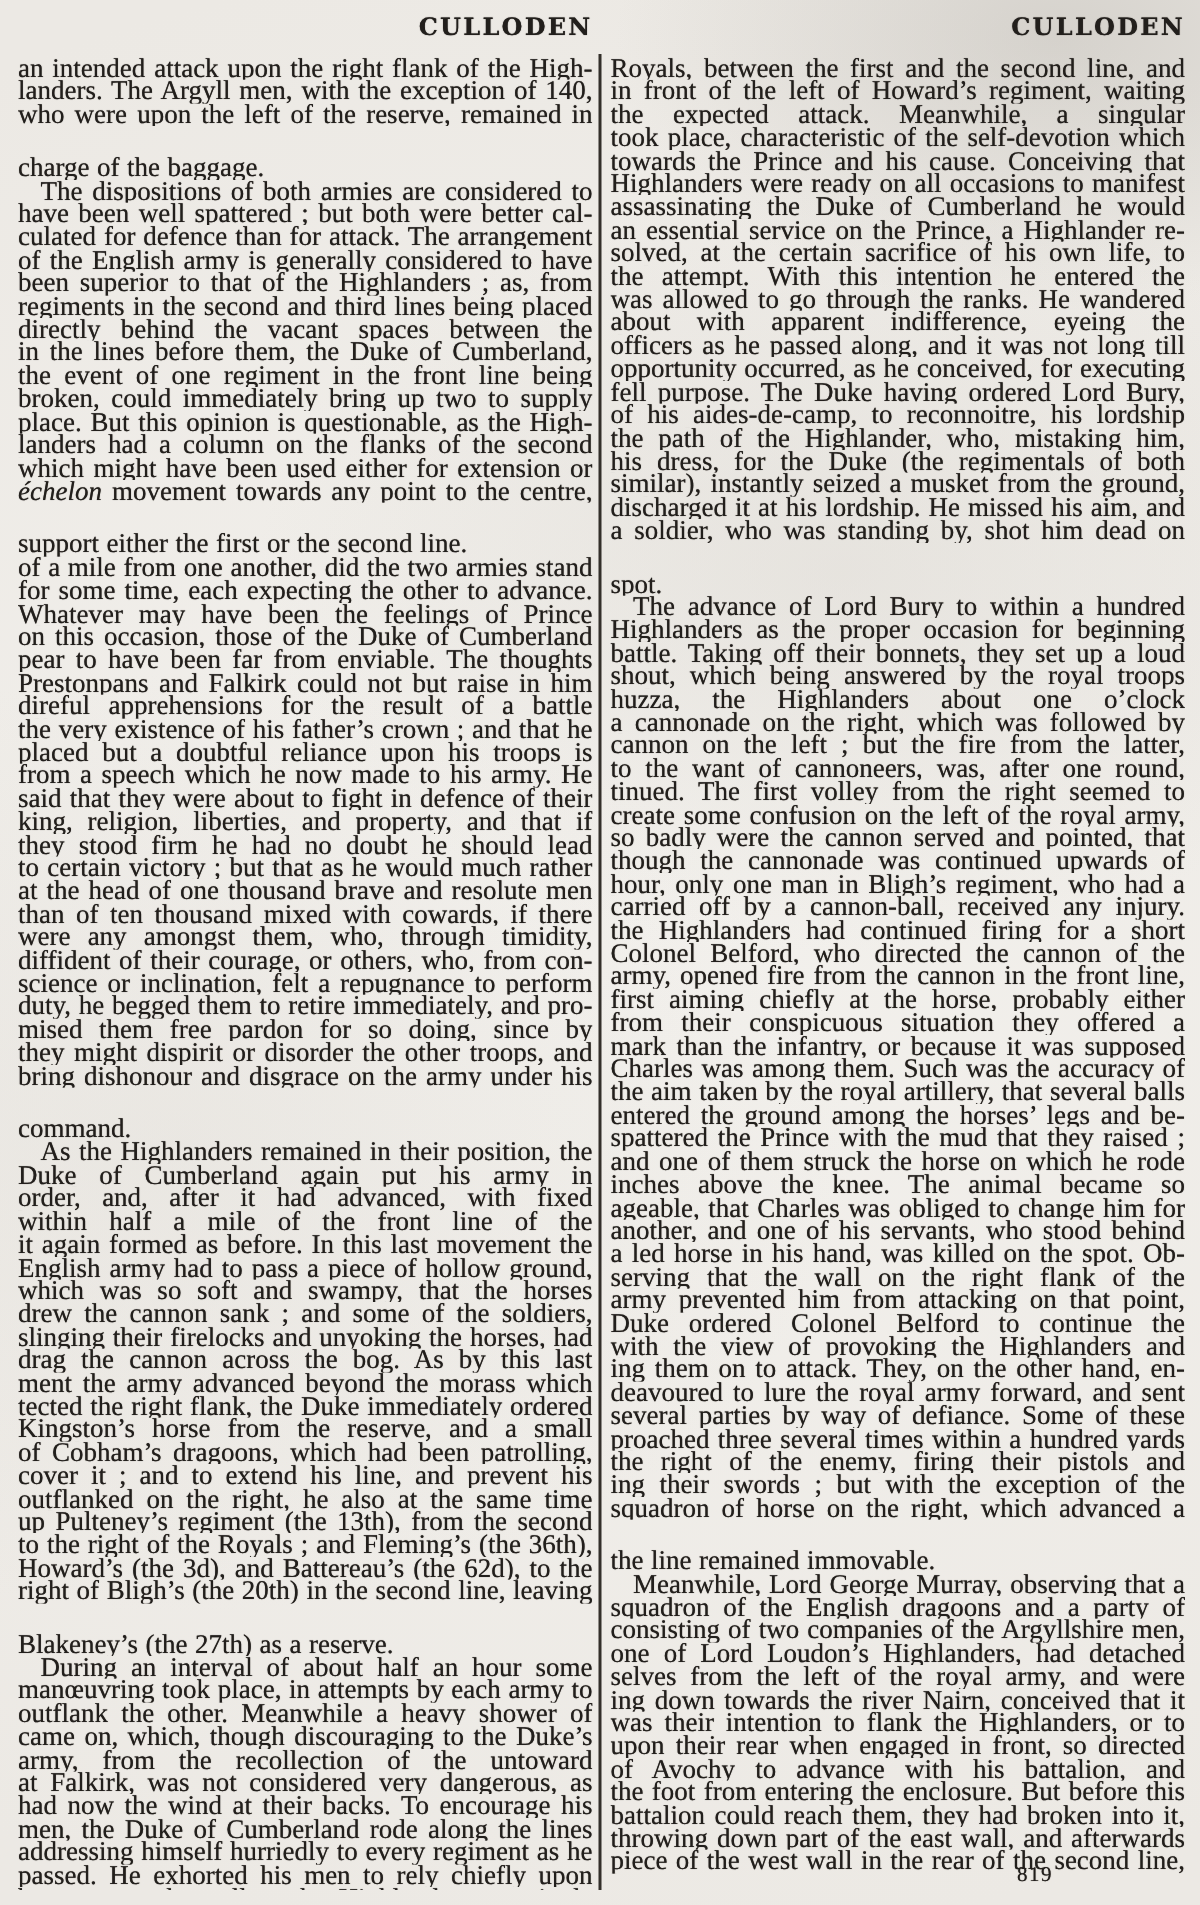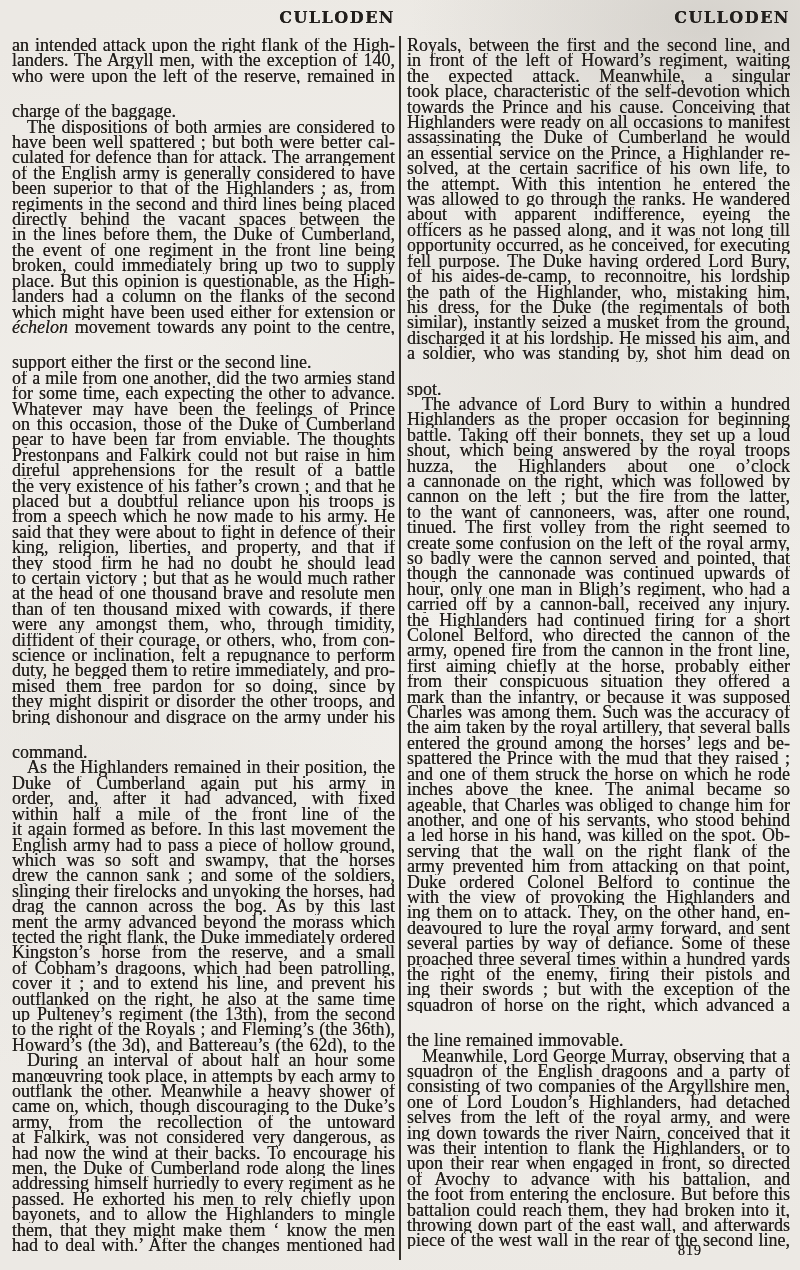--- a/index.html
+++ b/index.html
@@ -115,20 +115,22 @@
       <div class="line">drag the cannon across the bog. As by this last move-</div>
       <div class="line">ment the army advanced beyond the morass which pro-</div>
       <div class="line">tected the right flank, the Duke immediately ordered up</div>
       <div class="line">Kingston’s horse from the reserve, and a small squadron</div>
       <div class="line">of Cobham’s dragoons, which had been patrolling, to</div>
       <div class="line">cover it ; and to extend his line, and prevent his being</div>
       <div class="line">outflanked on the right, he also at the same time ordered</div>
       <div class="line">up Pulteney’s regiment (the 13th), from the second line</div>
       <div class="line">to the right of the Royals ; and Fleming’s (the 36th),</div>
       <div class="line">Howard’s (the 3d), and Battereau’s (the 62d), to the</div>
+      <div class="line">right of Bligh’s (the 20th) in the second line, leaving</div>
+      <div class="line end">Blakeney’s (the 27th) as a reserve.</div>
       <div class="line indent">During an interval of about half an hour some</div>
       <div class="line">manœuvring took place, in attempts by each army to</div>
       <div class="line">outflank the other. Meanwhile a heavy shower of sleet</div>
       <div class="line">came on, which, though discouraging to the Duke’s</div>
       <div class="line">army, from the recollection of the untoward occurrence</div>
       <div class="line">at Falkirk, was not considered very dangerous, as they</div>
       <div class="line">had now the wind at their backs. To encourage his</div>
       <div class="line">men, the Duke of Cumberland rode along the lines</div>
       <div class="line">addressing himself hurriedly to every regiment as he</div>
       <div class="line">passed. He exhorted his men to rely chiefly upon their</div>

